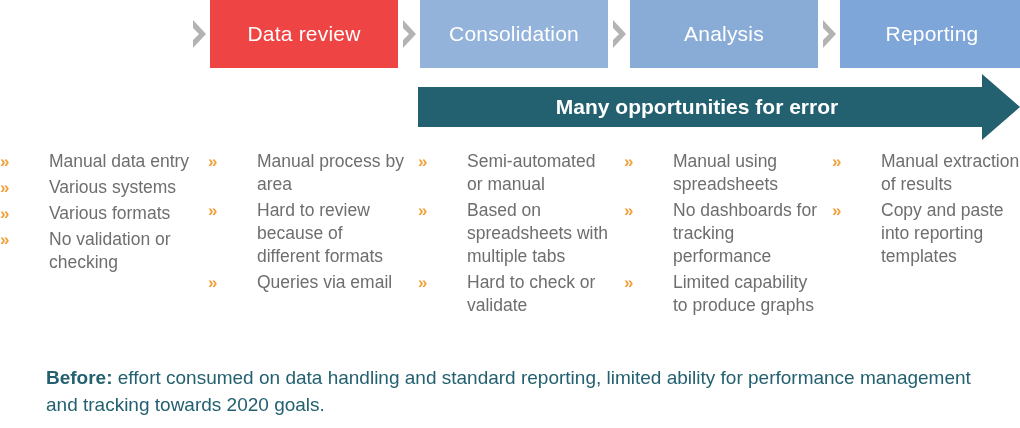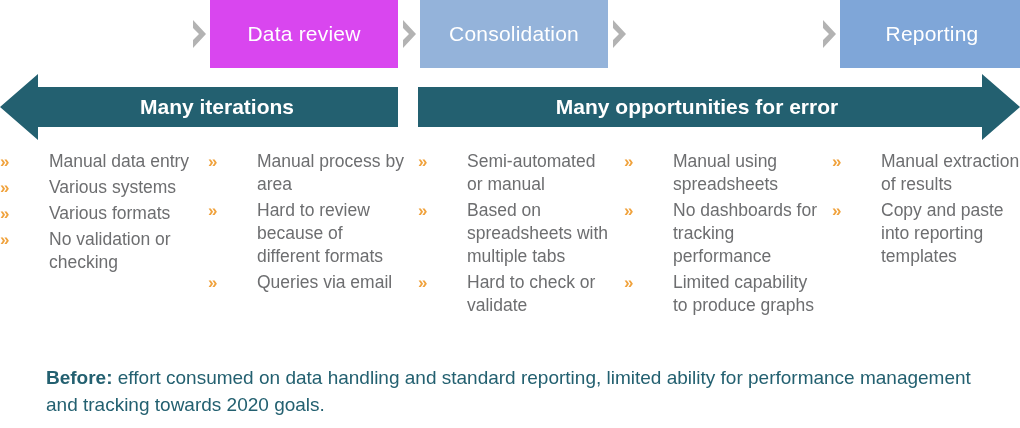--- a/index.html
+++ b/index.html
@@ -128,26 +128,29 @@
     color: #236070;
     font-size: 19px;
     line-height: 27px;
   }
   #footer .lead { font-weight: bold; text-align: right; }
 </style>
 </head>
 <body>
 
 <div id="process-row">
-    <div class="process-box" style="left: 210px; width: 188px; background: #d946ef; text-align: center;">
+    <div class="process-box" style="left: 210px; width: 188px; background: #ef4444; text-align: center;">
       <span>Data review</span>
     </div>
     <div class="process-box" style="left: 420px; width: 188px; background: rgb(148, 179, 218); justify-content: center;">
       <span>Consolidation</span>
     </div>
+    <div class="process-box" style="left: 630px; width: 188px; background: rgb(137, 172, 215);">
+      <span>Analysis</span>
+    </div>
     <div class="process-box" style="left: 840px; width: 184px; background: rgb(127, 166, 216);">
       <span>Reporting</span>
     </div>
     <div class="chevron-sep" style="left: 188px;">
       <svg width="16" height="28" viewBox="0 0 16 28" aria-hidden="true">
         <polygon points="2,0 15,14 2,28 2,20 8,14 2,8" fill="#b3b3b3"></polygon>
       </svg>
     </div>
     <div class="chevron-sep" style="left: 398px;">
       <svg width="16" height="28" viewBox="0 0 16 28" aria-hidden="true">
@@ -161,26 +164,20 @@
     </div>
     <div class="chevron-sep" style="left: 818px;">
       <svg width="16" height="28" viewBox="0 0 16 28" aria-hidden="true">
         <polygon points="2,0 15,14 2,28 2,20 8,14 2,8" fill="#b3b3b3"></polygon>
       </svg>
     </div>
   </div>
 
 <div id="arrow-row">
 
-  <div class="band-arrow" id="arrow-left">
-    <svg width="398" height="66" viewBox="0 0 398 66" aria-hidden="true">
-      <polygon points="0,33 38,0 38,13 398,13 398,53 38,53 38,66" fill="#236070"></polygon>
-    </svg>
-    <div class="band-label">Many iterations</div>
-  </div>
 
   <div class="band-arrow" id="arrow-right">
     <svg width="602" height="66" viewBox="0 0 602 66" aria-hidden="true">
       <polygon points="602,33 564,0 564,13 0,13 0,53 564,53 564,66" fill="#236070"></polygon>
     </svg>
     <div class="band-label">Many opportunities for error</div>
   </div>
 
 </div>
 

